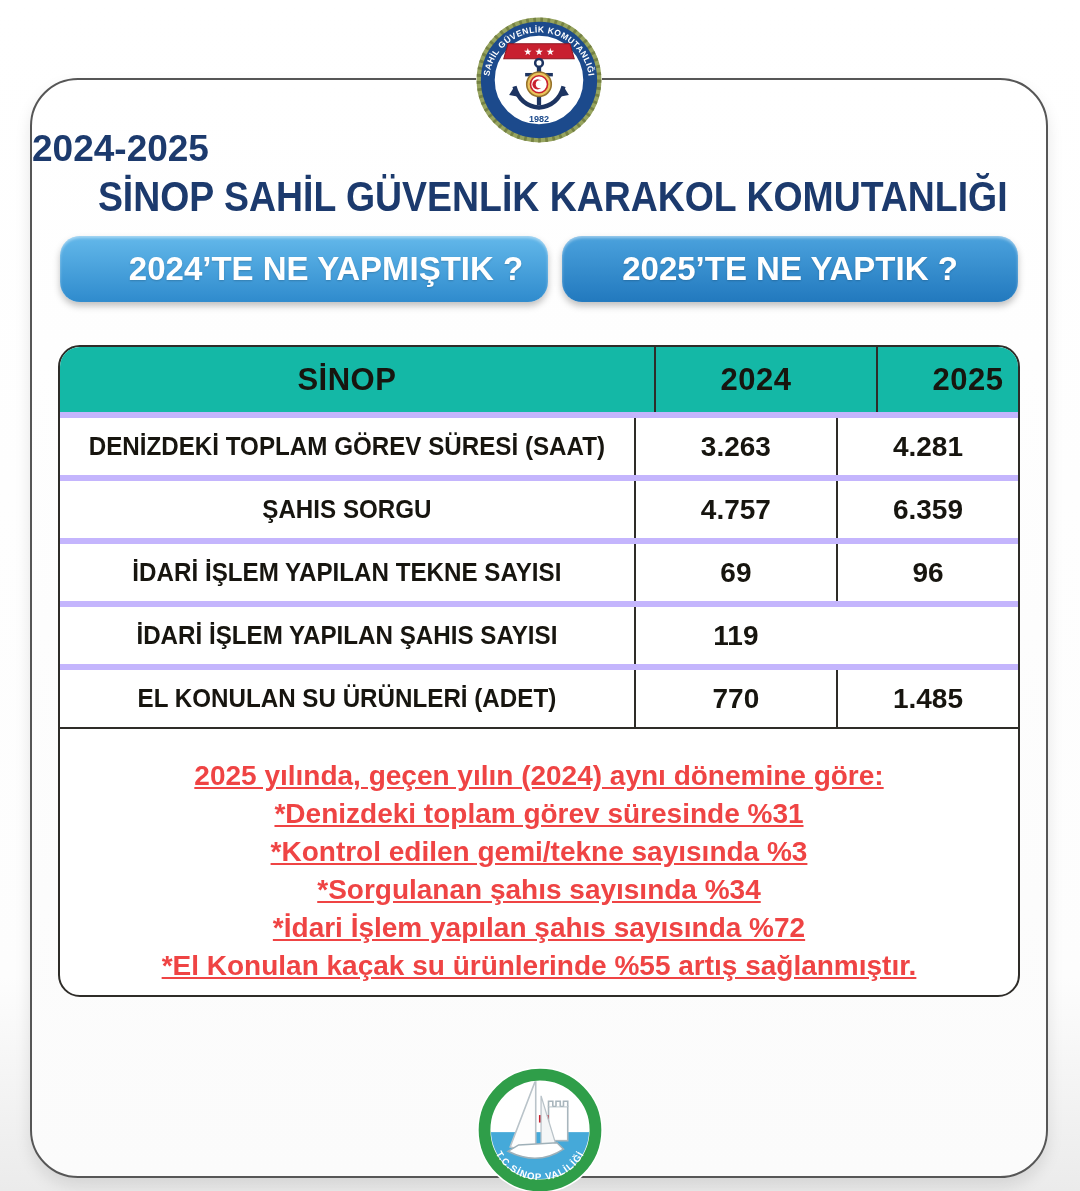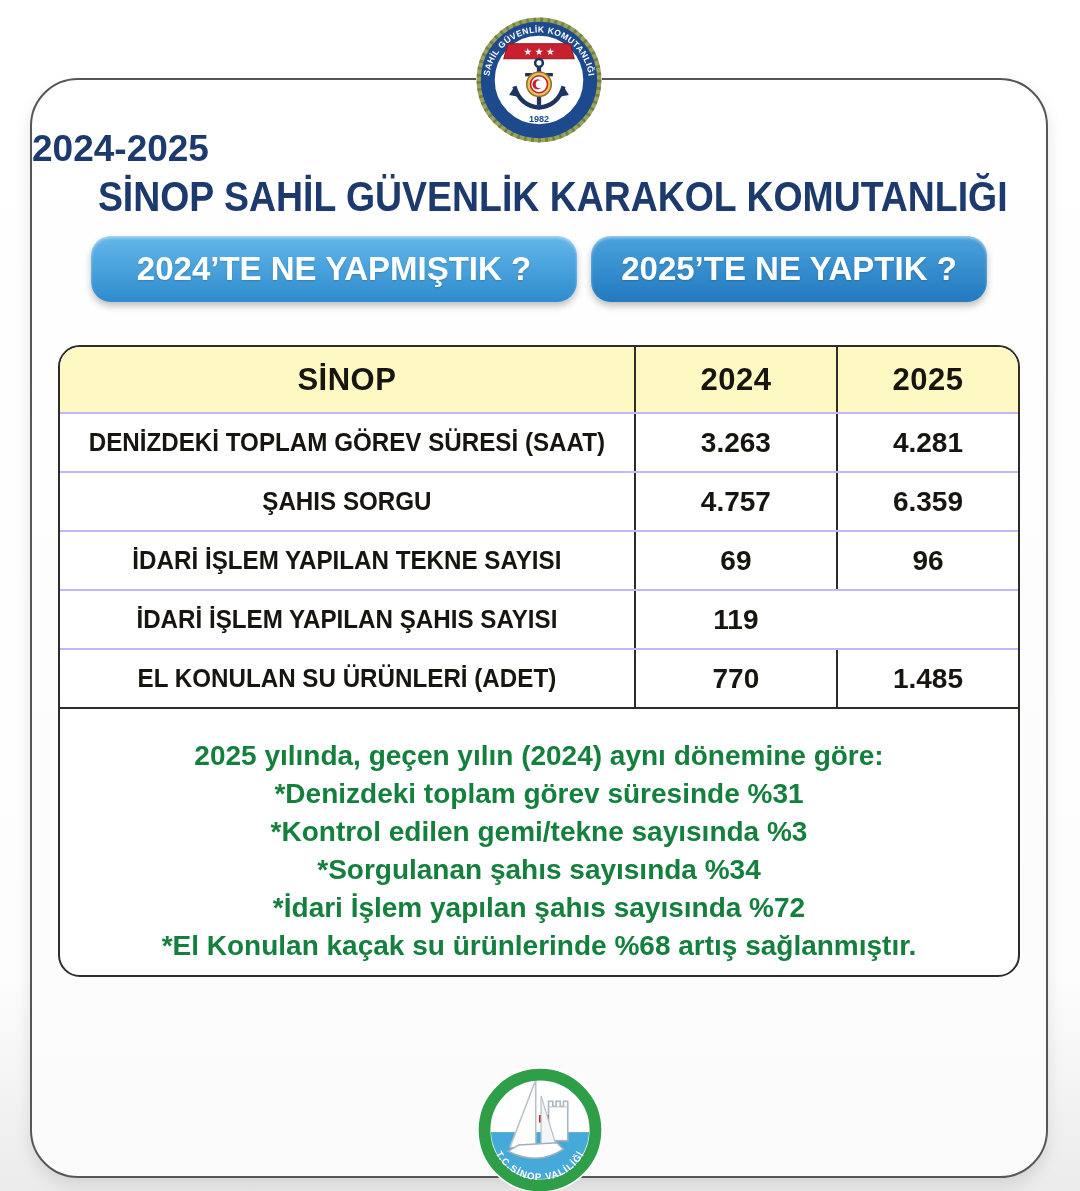--- a/index.html
+++ b/index.html
@@ -30,46 +30,46 @@
     text-align:center; font-size:43px; line-height:52px; font-weight:800;
     color:#1c3a6d; transform:scaleX(.87); white-space:nowrap;
   }
   .buttons { display:flex; justify-content:center; gap:14px; margin-top:14px; }
   .btn {
     height:66px; border-radius:20px; color:#fff; font-weight:800; font-size:33px;
     display:flex; align-items:center; justify-content:center; white-space:nowrap;
     box-shadow:0 4px 7px rgba(0,0,0,.25), inset 0 2px 3px rgba(255,255,255,.45);
     text-shadow:0 1px 2px rgba(0,0,0,.18);
   }
-  .btn-left  { width:486px; background:linear-gradient(180deg,#63b8ea,#2f8bcd); }
-  .btn-right { width:396px; background:linear-gradient(180deg,#4ba2dd,#2279be); }
+  .btn-left  { width:444px; background:linear-gradient(180deg,#63b8ea,#2f8bcd);padding-left:44px; }
+  .btn-right { width:456px; background:linear-gradient(180deg,#4ba2dd,#2279be); }
 
   .table-box {
     margin:43px 26px 0; border:2px solid #2e2c28; border-radius:22px;
     overflow:hidden; background:#fff;
   }
   .thead, .trow { display:grid; grid-template-columns:59.9% 21.1% 19%; }
-  .thead { background:#fef9c3; }
+  .thead { background:#14b8a6;gap:20px; }
   .hcell {
     height:65px; display:flex; align-items:center; justify-content:center;
     font-size:31px; font-weight:800; color:#17150f; letter-spacing:.5px;
   }
   .hcell + .hcell { border-left:2px solid #2e2c28; }
-  .trow { border-top:2px solid #c4b5fd; }
+  .trow { border-top:6px solid #c4b5fd; }
   .tcell {
     height:57px; display:flex; align-items:center; justify-content:center;
     color:#17150f; background:#fff;
   }
   .tcell.lbl { font-size:26px; font-weight:700; transform:scaleX(.93); white-space:nowrap; }
   .tcell.num { font-size:28px; font-weight:700; }
   .trow .tcell + .tcell { border-left:2px solid #2e2c28; }
 
   .notes {
     border-top:2px solid #2e2c28; padding:28px 10px 10px; text-align:center;
-    font-size:28px; line-height:38px; font-weight:700; color:#15803d;
+    font-size:28px; line-height:38px; font-weight:700; color:#ef4444;text-decoration:underline;
   }
   .bottom-emblem {
     position:absolute; left:50%; top:1066px; transform:translateX(-50%);
     width:128px; height:128px; z-index:3;
   }
   svg text { font-family:"Liberation Sans", sans-serif; }
 </style>
 </head>
 <body>
 
@@ -149,21 +149,21 @@
             <div class="tcell num">1.485</div>
           </div>
         </div>
       <div class="notes">
         <div class="note-line">2025 yılında, geçen yılın (2024) aynı dönemine göre:</div>
         <div>
             <div class="note-line">*Denizdeki toplam görev süresinde %31</div>
             <div class="note-line">*Kontrol edilen gemi/tekne sayısında %3</div>
             <div class="note-line">*Sorgulanan şahıs sayısında %34</div>
             <div class="note-line">*İdari İşlem yapılan şahıs sayısında %72</div>
-            <div class="note-line">*El Konulan kaçak su ürünlerinde %68 artış sağlanmıştır.</div>
+            <div class="note-line">*El Konulan kaçak su ürünlerinde %55 artış sağlanmıştır.</div>
           </div>
       </div>
     </div>
 
   </div>
 
   <div class="bottom-emblem">
     <svg viewBox="0 0 120 120" width="128" height="128">
       <circle cx="60" cy="60" r="59" fill="#ffffff"></circle>
       <circle cx="60" cy="60" r="52" fill="#ffffff" stroke="#2f9e49" stroke-width="11"></circle>

